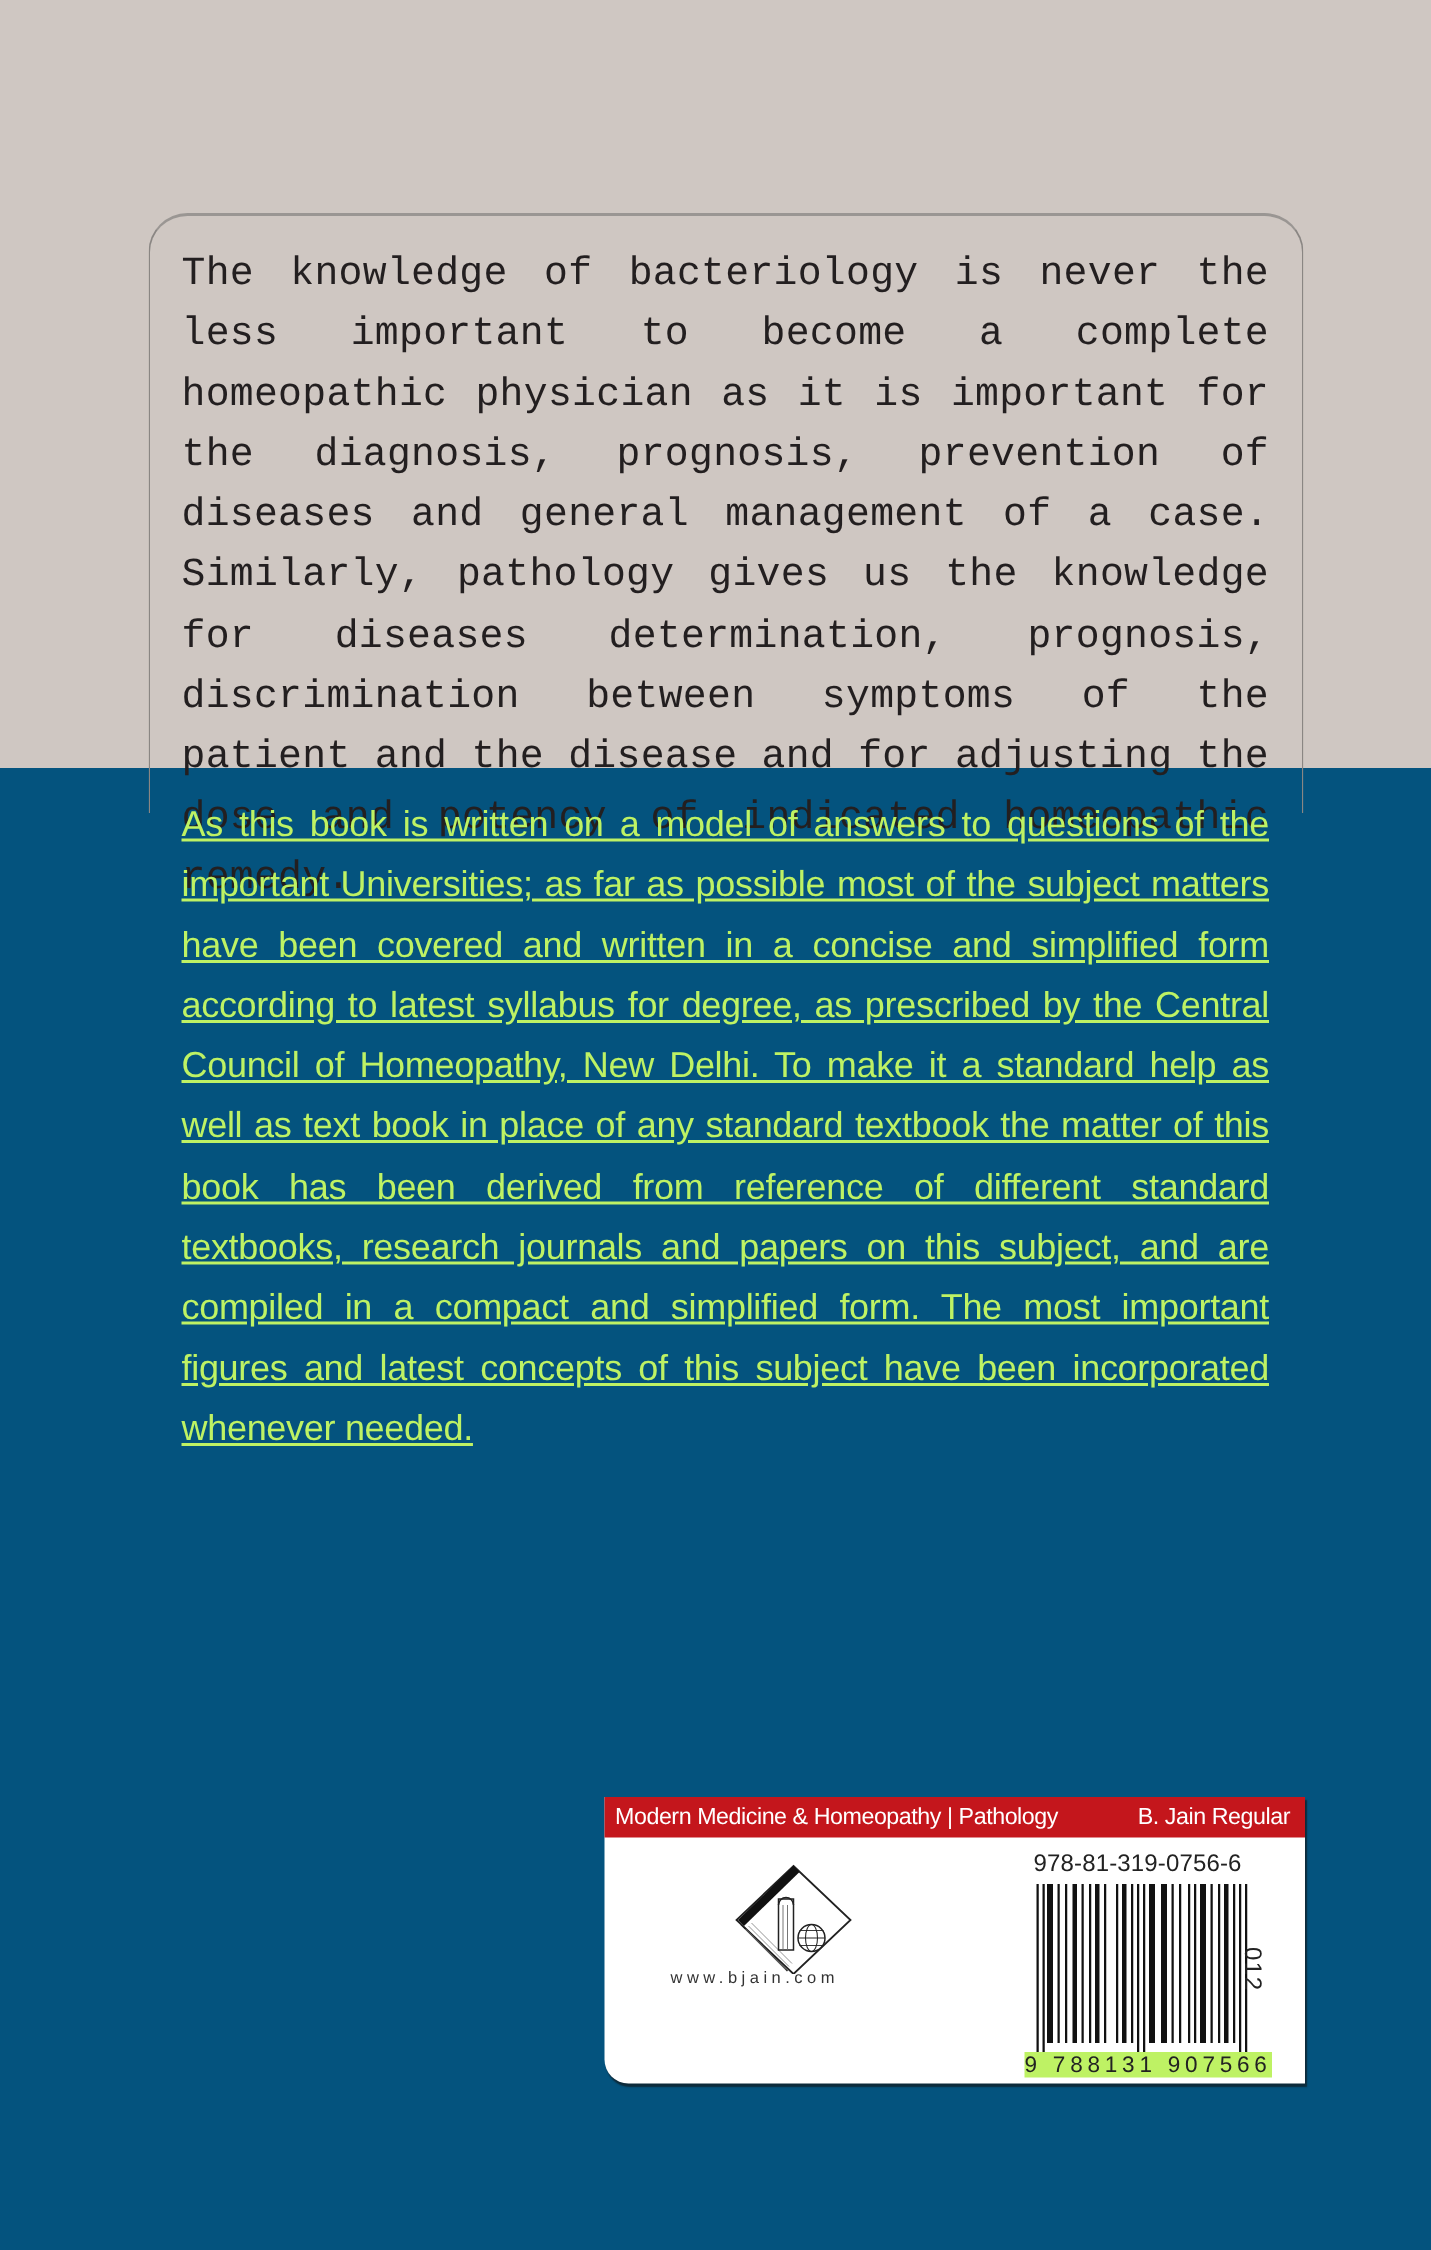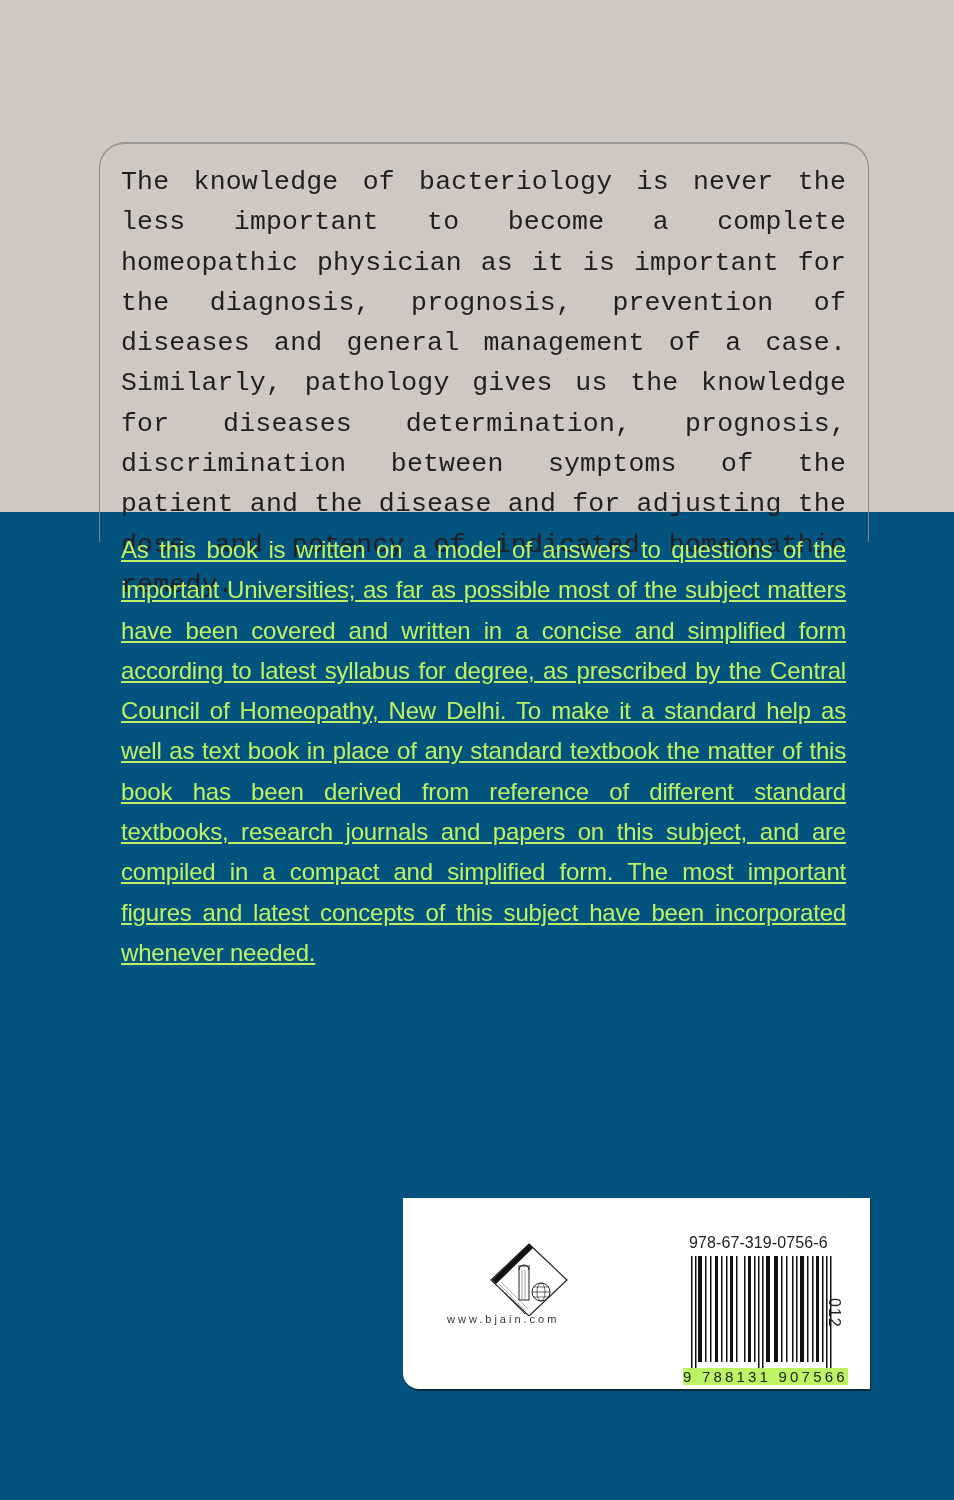--- a/index.html
+++ b/index.html
@@ -45,41 +45,45 @@
 <body>
 
 <div class="top-band"></div>
 <div class="blue-band"></div>
 <div class="blurb-box"></div>
 
 <p class="blurb-top">The knowledge of bacteriology is never the less important to become a complete homeopathic physician as it is important for the diagnosis, prognosis, prevention of diseases and general management of a case. Similarly, pathology gives us the knowledge for diseases determination, prognosis, discrimination between symptoms of the patient and the disease and for adjusting the dose and potency of indicated homeopathic remedy.</p>
 <p class="blurb-bottom">As this book is written on a model of answers to questions of the important Universities; as far as possible most of the subject matters have been covered and written in a concise and simplified form according to latest syllabus for degree, as prescribed by the Central Council of Homeopathy, New Delhi. To make it a standard help as well as text book in place of any standard textbook the matter of this book has been derived from reference of different standard textbooks, research journals and papers on this subject, and are compiled in a compact and simplified form. The most important figures and latest concepts of this subject have been incorporated whenever needed.</p>
 
 <div class="label-card">
+  <div class="label-bar">
+    <span>Modern Medicine &amp; Homeopathy | Pathology</span>
+    <span>B. Jain Regular</span>
+  </div>
 
   <svg class="logo" viewBox="0 0 80 74">
     <polygon points="40,2 78,38 40,74 2,38" fill="#fff" stroke="#222" stroke-width="1.2"></polygon>
     <polygon points="3,38 40,2 44,6 7,42" fill="#111"></polygon>
     <line x1="5" y1="41" x2="36" y2="72" stroke="#222" stroke-width="1"></line>
     <line x1="8" y1="44" x2="35" y2="71" stroke="#888" stroke-width="0.6"></line>
     <line x1="10" y1="42" x2="37" y2="69" stroke="#888" stroke-width="0.6"></line>
     <line x1="12" y1="40" x2="39" y2="67" stroke="#888" stroke-width="0.6"></line>
     <rect x="30" y="24" width="10" height="34" fill="#fff" stroke="#222" stroke-width="1"></rect>
     <path d="M30,28 a5,5 0 0 1 10,0" fill="none" stroke="#222"></path>
     <line x1="33" y1="28" x2="33" y2="58" stroke="#666" stroke-width="0.6"></line>
     <line x1="36" y1="28" x2="36" y2="58" stroke="#666" stroke-width="0.6"></line>
     <circle cx="52" cy="50" r="9" fill="#fff" stroke="#222" stroke-width="1"></circle>
     <ellipse cx="52" cy="50" rx="4" ry="9" fill="none" stroke="#222" stroke-width="0.7"></ellipse>
     <line x1="43" y1="50" x2="61" y2="50" stroke="#222" stroke-width="0.7"></line>
     <line x1="44" y1="45" x2="60" y2="45" stroke="#222" stroke-width="0.6"></line>
     <line x1="44" y1="55" x2="60" y2="55" stroke="#222" stroke-width="0.6"></line>
   </svg>
   <div class="website">www.bjain.com</div>
 
-  <div class="isbn-top">978-67-319-0756-6</div>
+  <div class="isbn-top">978-81-319-0756-6</div>
   <svg class="barcode" viewBox="0 0 150 114" preserveAspectRatio="none">
     <g fill="#111">
       <rect x="3" y="0" width="1.5" height="114"></rect>
         <rect x="7" y="0" width="1.5" height="114"></rect>
       <rect x="10" y="0" width="4" height="106"></rect>
         <rect x="17" y="0" width="1.5" height="106"></rect>
       <rect x="22" y="0" width="1.5" height="106"></rect>
         <rect x="27" y="0" width="3" height="106"></rect>
       <rect x="33" y="0" width="1.5" height="106"></rect>
         <rect x="38" y="0" width="1.5" height="106"></rect>

